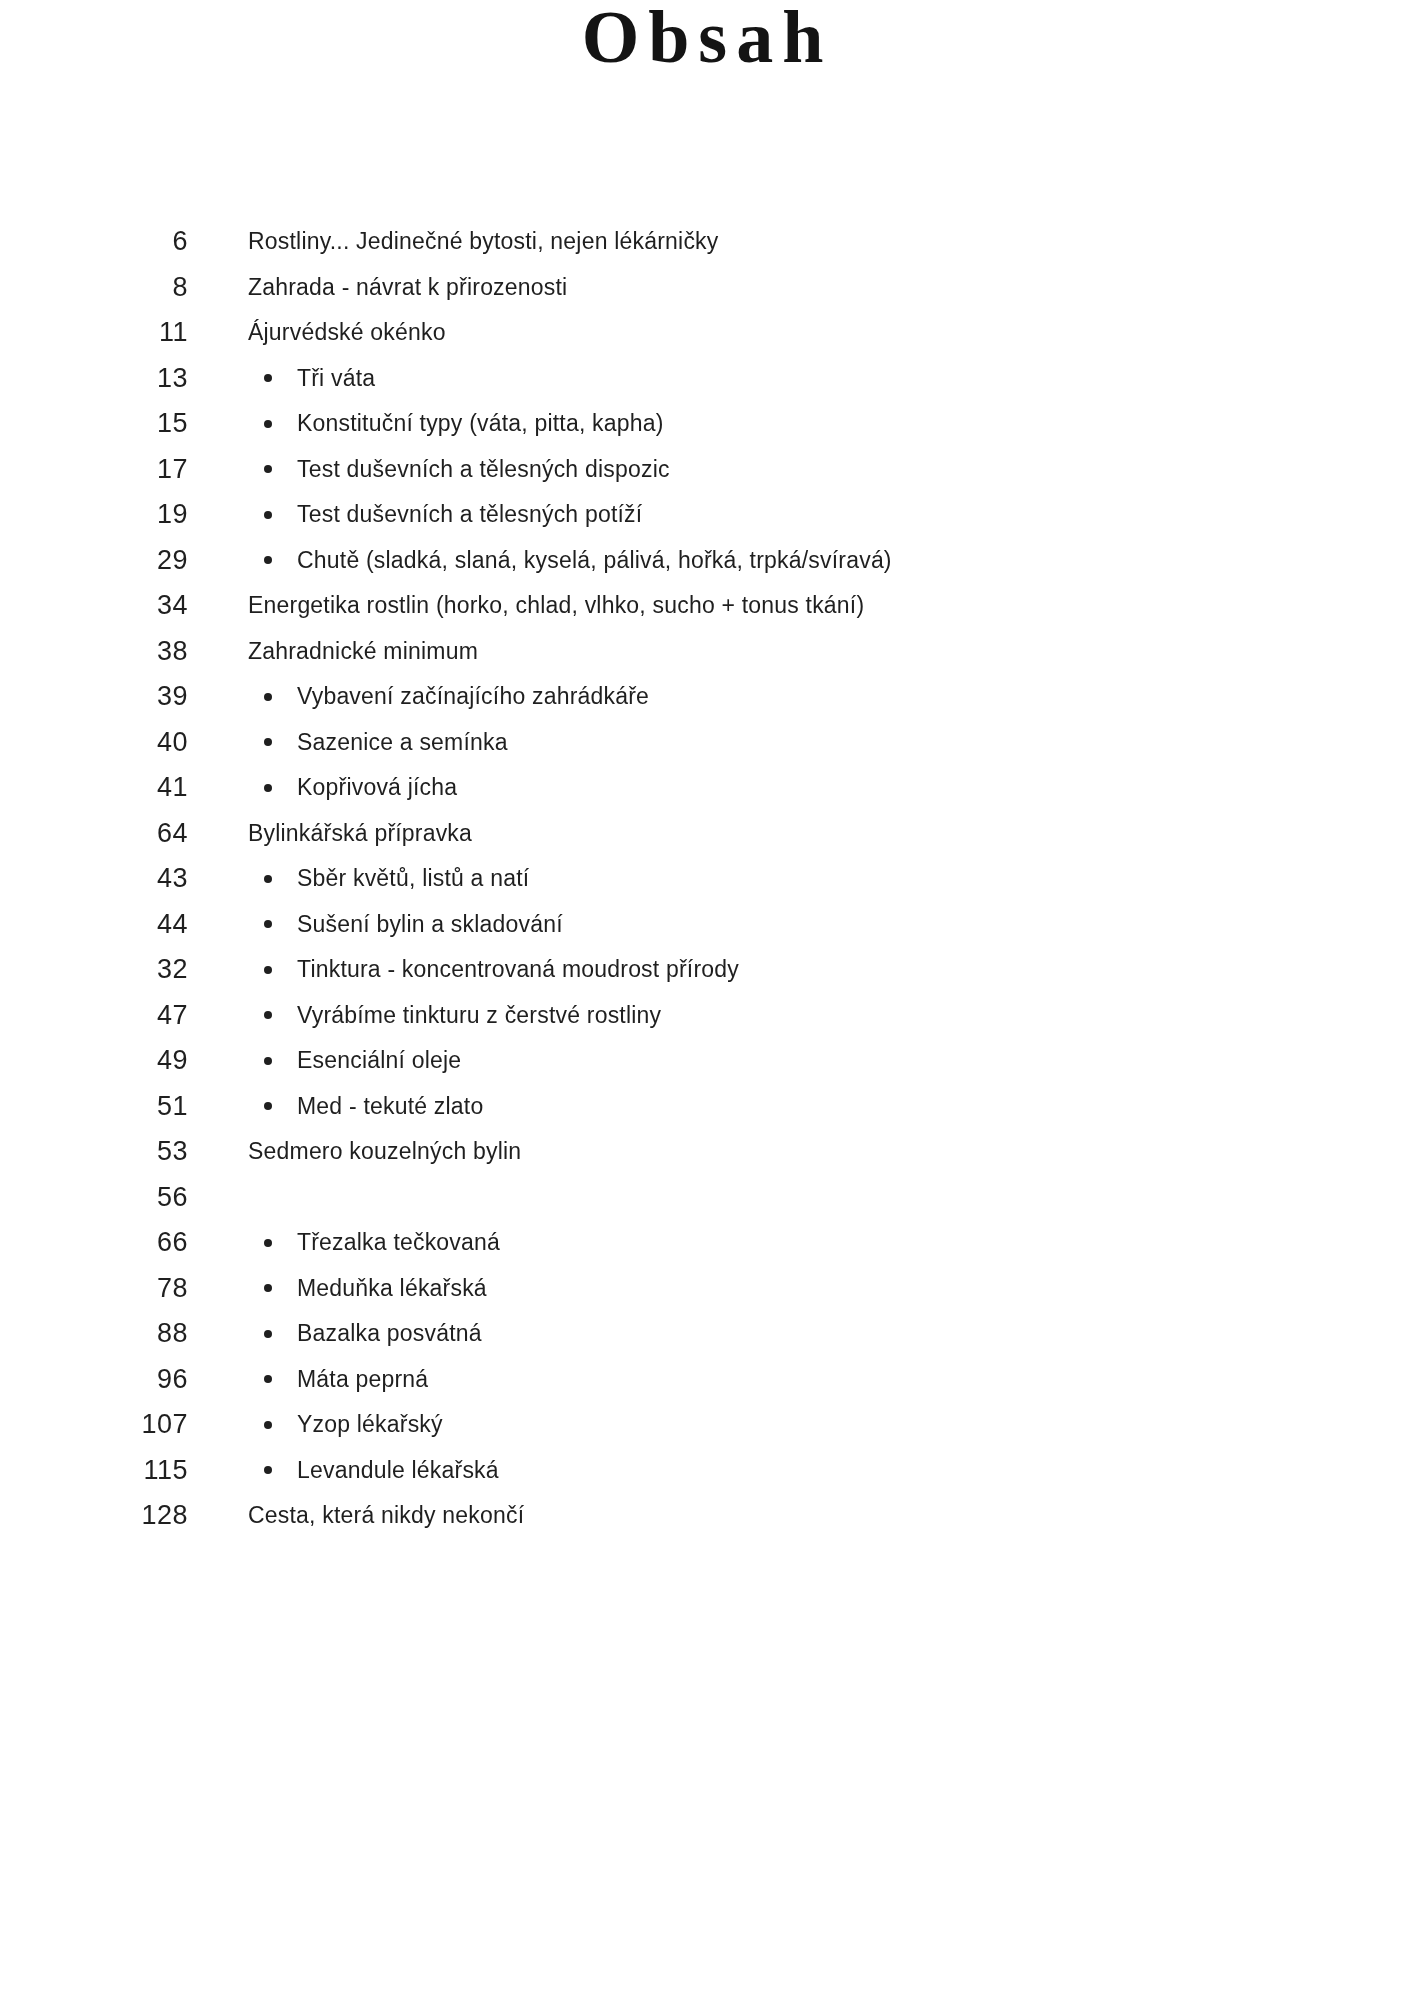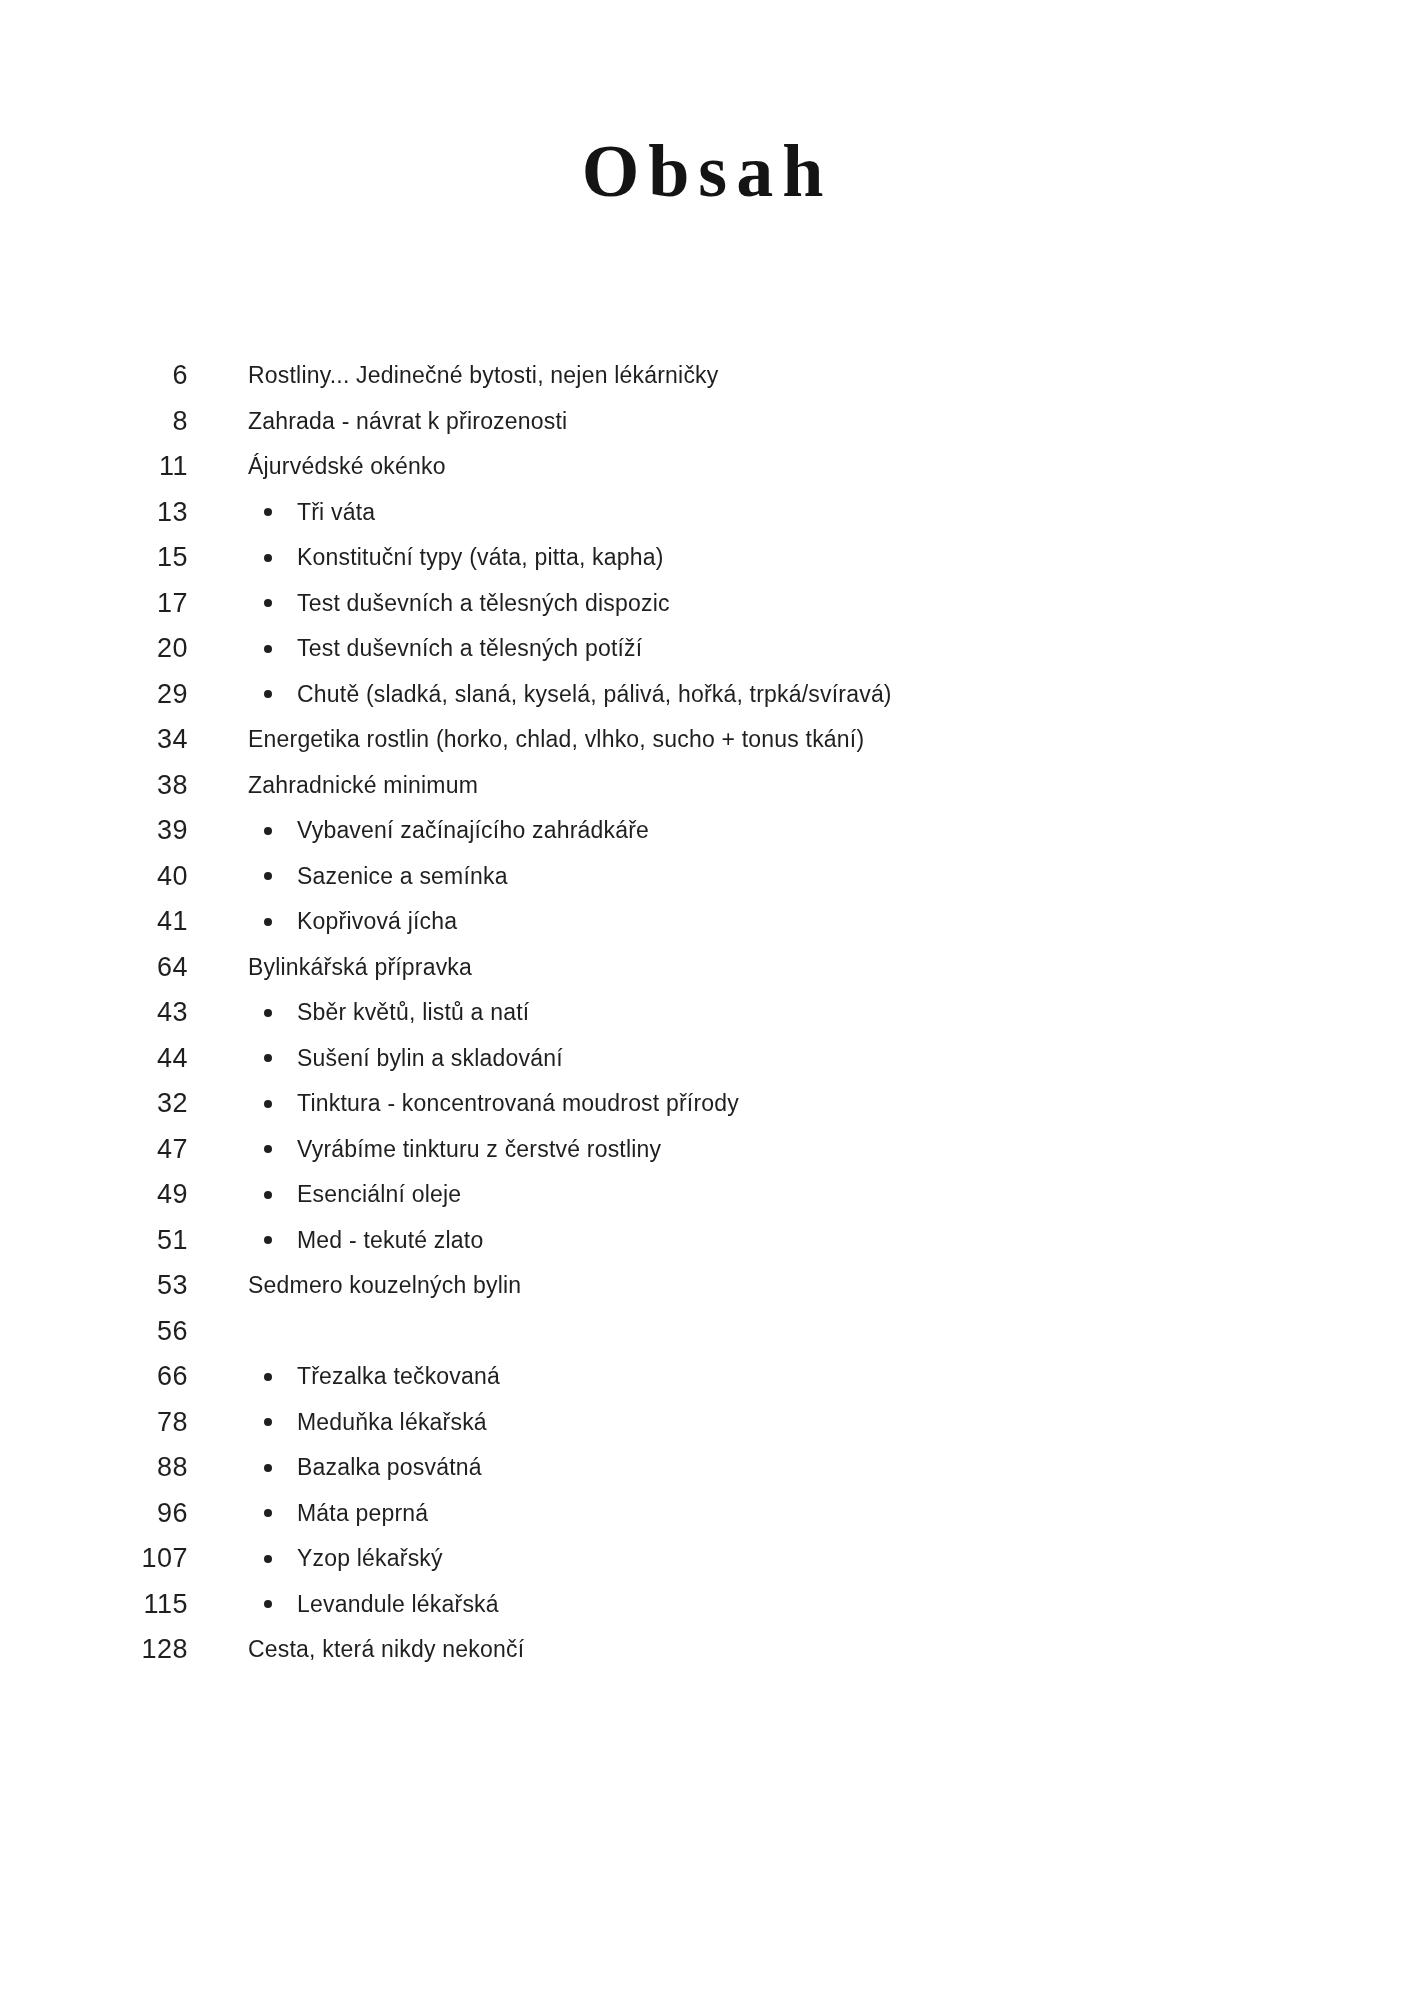--- a/index.html
+++ b/index.html
@@ -11,21 +11,20 @@
     position: relative;
     width: 1414px;
     height: 2000px;
     background: #ffffff;
     overflow: hidden;
     font-family: "Liberation Sans", sans-serif;
     color: #1f1f1f;
   }
   .title {
     margin: 0;
-    padding-top: 134px;
     text-align: center;
     font-family: "Liberation Serif", "DejaVu Serif", serif;
     font-weight: 700;
     font-size: 74px;
     line-height: 1;
     letter-spacing: 9px;
     color: #141414;
   }
   .toc {
     margin-top: 145px;
@@ -115,21 +114,21 @@
 
   <div class="row level-1">
     <div class="num">17</div>
     <div class="content">
       <span class="dot"></span>
       <span class="label">Test duševních a tělesných dispozic</span>
     </div>
   </div>
 
   <div class="row level-1">
-    <div class="num">20</div>
+    <div class="num">19</div>
     <div class="content">
       <span class="dot"></span>
       <span class="label">Test duševních a tělesných potíží</span>
     </div>
   </div>
 
   <div class="row level-1">
     <div class="num">29</div>
     <div class="content">
       <span class="dot"></span>

